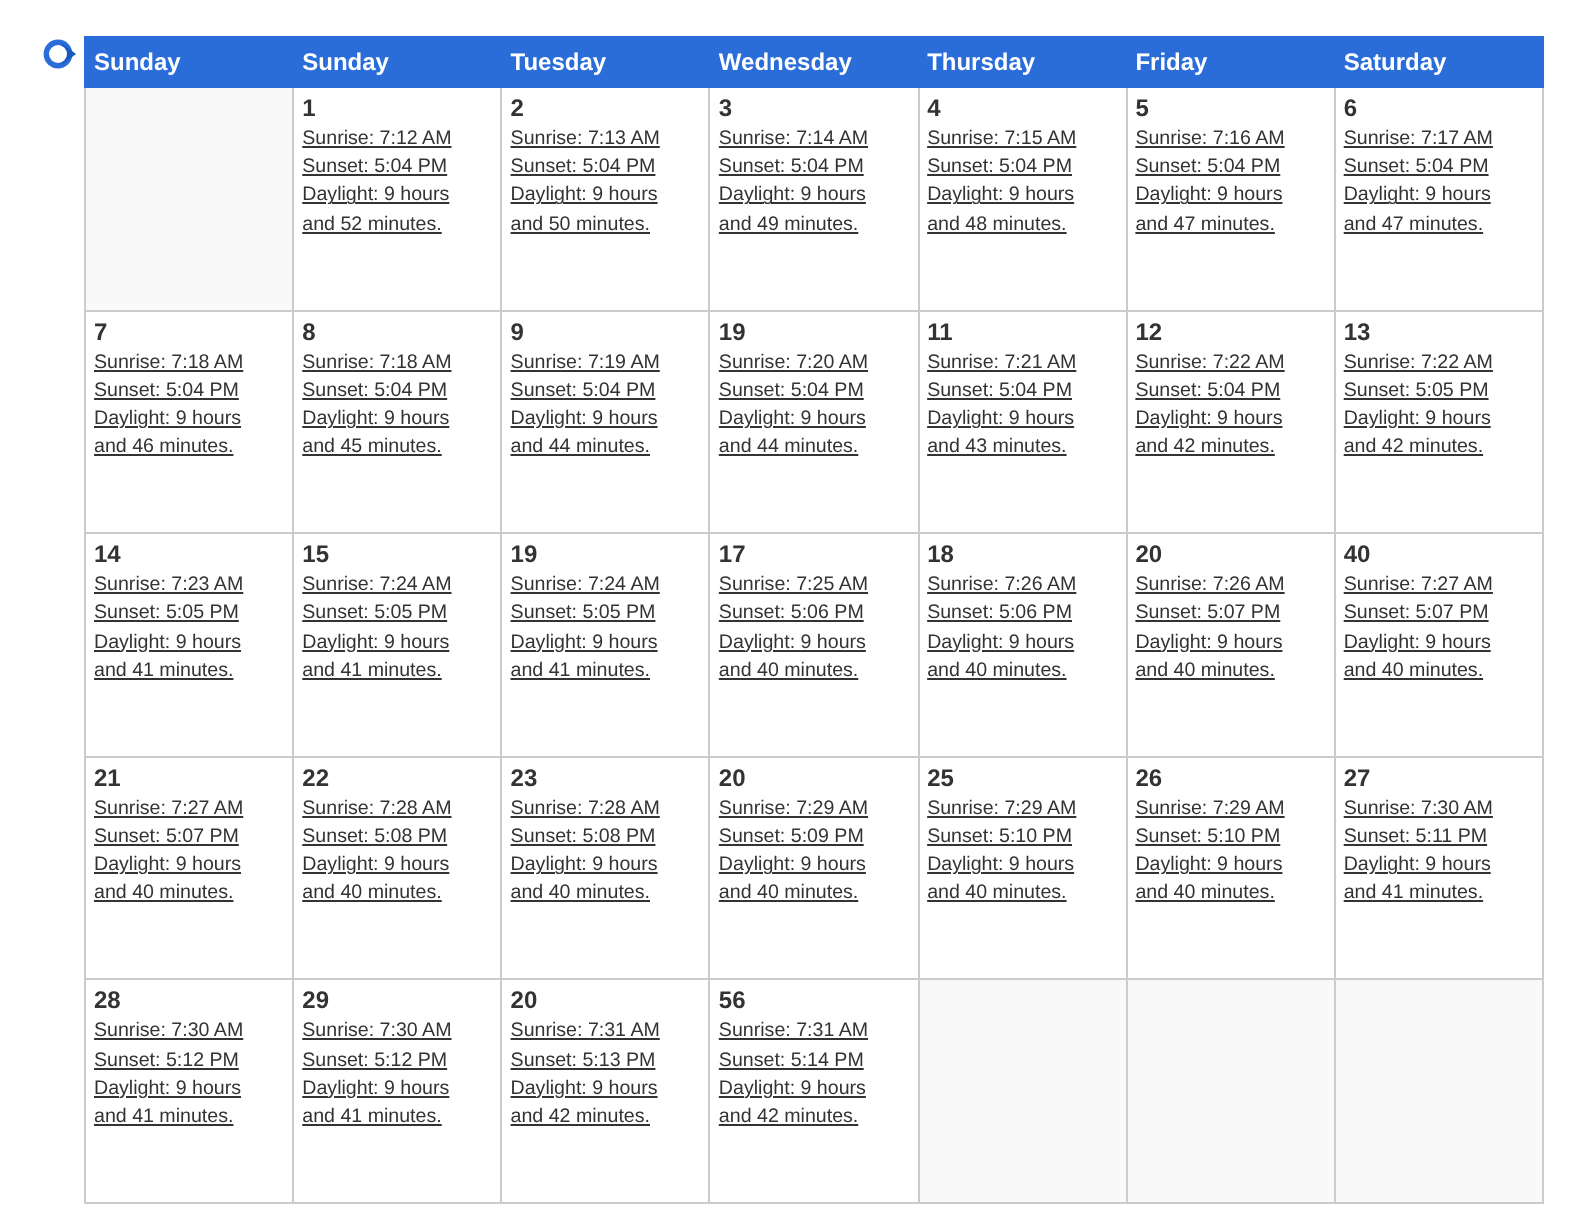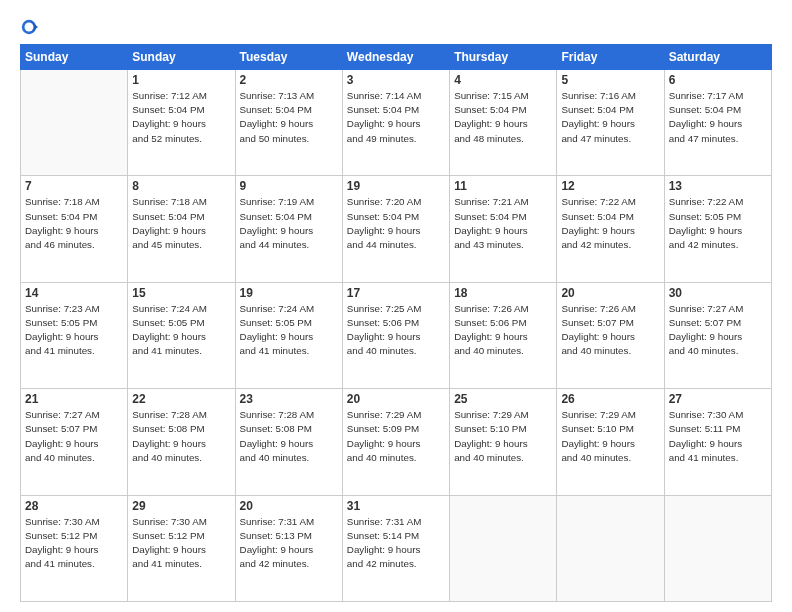--- a/index.html
+++ b/index.html
@@ -8,21 +8,21 @@
       height: 612px;
       font-family: Arial, sans-serif;
       background: #fff;
       overflow: hidden;
     }
     .page {
       width: 792px;
       height: 612px;
       padding: 18px 20px 10px 20px;
       display: flex;
-      flex-direction: column;
+      flex-direction: row;
     }
     .header {
       display: flex;
       justify-content: space-between;
       align-items: flex-start;
       margin-bottom: 8px;
     }
     .logo {
       display: flex;
       flex-direction: column;
@@ -91,20 +91,21 @@
     .day-num {
       font-size: 12px;
       font-weight: bold;
       margin-bottom: 2px;
       display: block;
     }
     .day-info {
       font-size: 9.8px;
       color: #333;
       line-height: 1.45;
+      text-decoration: underline;
     }
   </style>
 </head>
 <body>
 
 <div class="page">
   <div class="header">
     <div class="logo">
       <div class="logo-text">
         <svg class="logo-icon" viewBox="0 0 20 20">
@@ -211,21 +212,21 @@
           </td>
           <td>
             <span class="day-num">18</span>
             <div class="day-info">Sunrise: 7:26 AM<br>Sunset: 5:06 PM<br>Daylight: 9 hours<br>and 40 minutes.</div>
           </td>
           <td>
             <span class="day-num">20</span>
             <div class="day-info">Sunrise: 7:26 AM<br>Sunset: 5:07 PM<br>Daylight: 9 hours<br>and 40 minutes.</div>
           </td>
           <td>
-            <span class="day-num">30</span>
+            <span class="day-num">40</span>
             <div class="day-info">Sunrise: 7:27 AM<br>Sunset: 5:07 PM<br>Daylight: 9 hours<br>and 40 minutes.</div>
           </td>
         </tr>
         <tr>
           <td>
             <span class="day-num">21</span>
             <div class="day-info">Sunrise: 7:27 AM<br>Sunset: 5:07 PM<br>Daylight: 9 hours<br>and 40 minutes.</div>
           </td>
           <td>
             <span class="day-num">22</span>
@@ -259,21 +260,21 @@
           </td>
           <td>
             <span class="day-num">29</span>
             <div class="day-info">Sunrise: 7:30 AM<br>Sunset: 5:12 PM<br>Daylight: 9 hours<br>and 41 minutes.</div>
           </td>
           <td>
             <span class="day-num">20</span>
             <div class="day-info">Sunrise: 7:31 AM<br>Sunset: 5:13 PM<br>Daylight: 9 hours<br>and 42 minutes.</div>
           </td>
           <td>
-            <span class="day-num">31</span>
+            <span class="day-num">56</span>
             <div class="day-info">Sunrise: 7:31 AM<br>Sunset: 5:14 PM<br>Daylight: 9 hours<br>and 42 minutes.</div>
           </td>
           <td class="empty"></td>
           <td class="empty"></td>
           <td class="empty"></td>
         </tr>
       </tbody>
   </table>
 </div>
 

